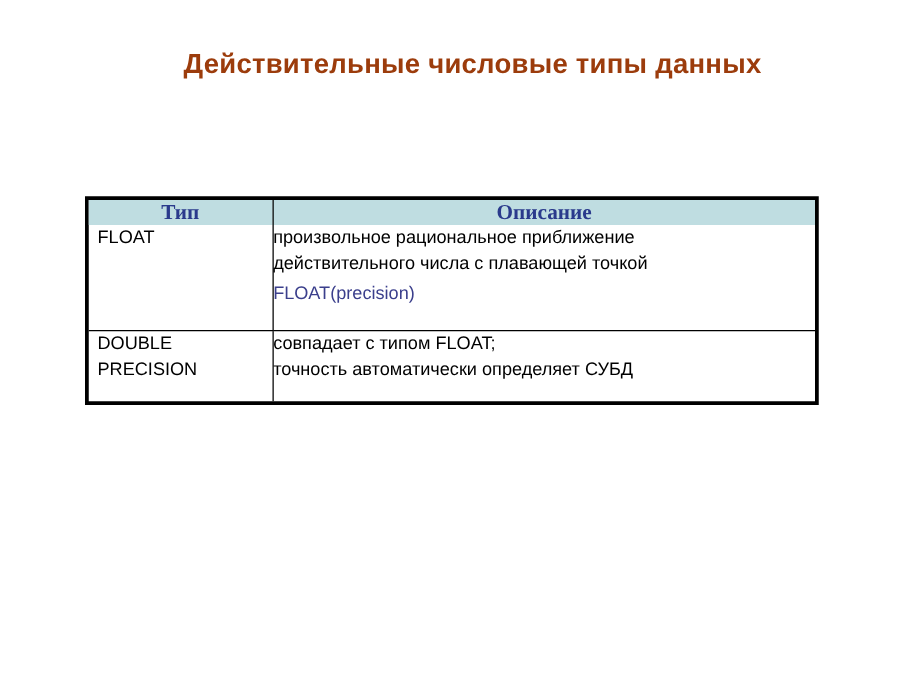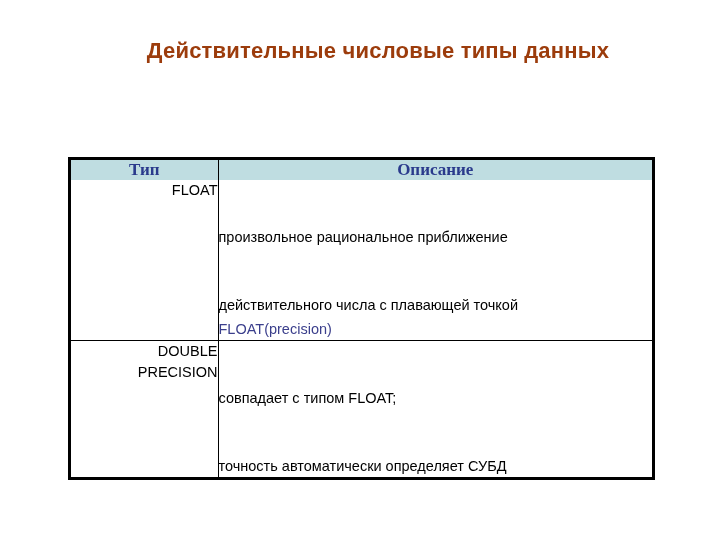--- a/index.html
+++ b/index.html
@@ -86,28 +86,27 @@
     font-family: "Liberation Sans", sans-serif;
     font-size: 14.5px;
     line-height: 21px;
     color: #000000;
     padding: 7px 8px 9px 8px;
   }
 
   tbody td.cell-type {
     padding-left: 7px;
     white-space: pre-line;
-    text-align: right;
   }
 
   tbody tr.row-float td { height: 84px; }
   tbody tr.row-real td { height: 54px; }
   tbody tr.row-double td { height: 56px; }
 
-  .desc-line { display: block; margin-top: 47px; }
+  .desc-line { display: block; }
 
   .code-accent {
     display: block;
     color: #3b3f8c;
     margin-top: 3px;
   }
 </style>
 </head>
 <body>
 

